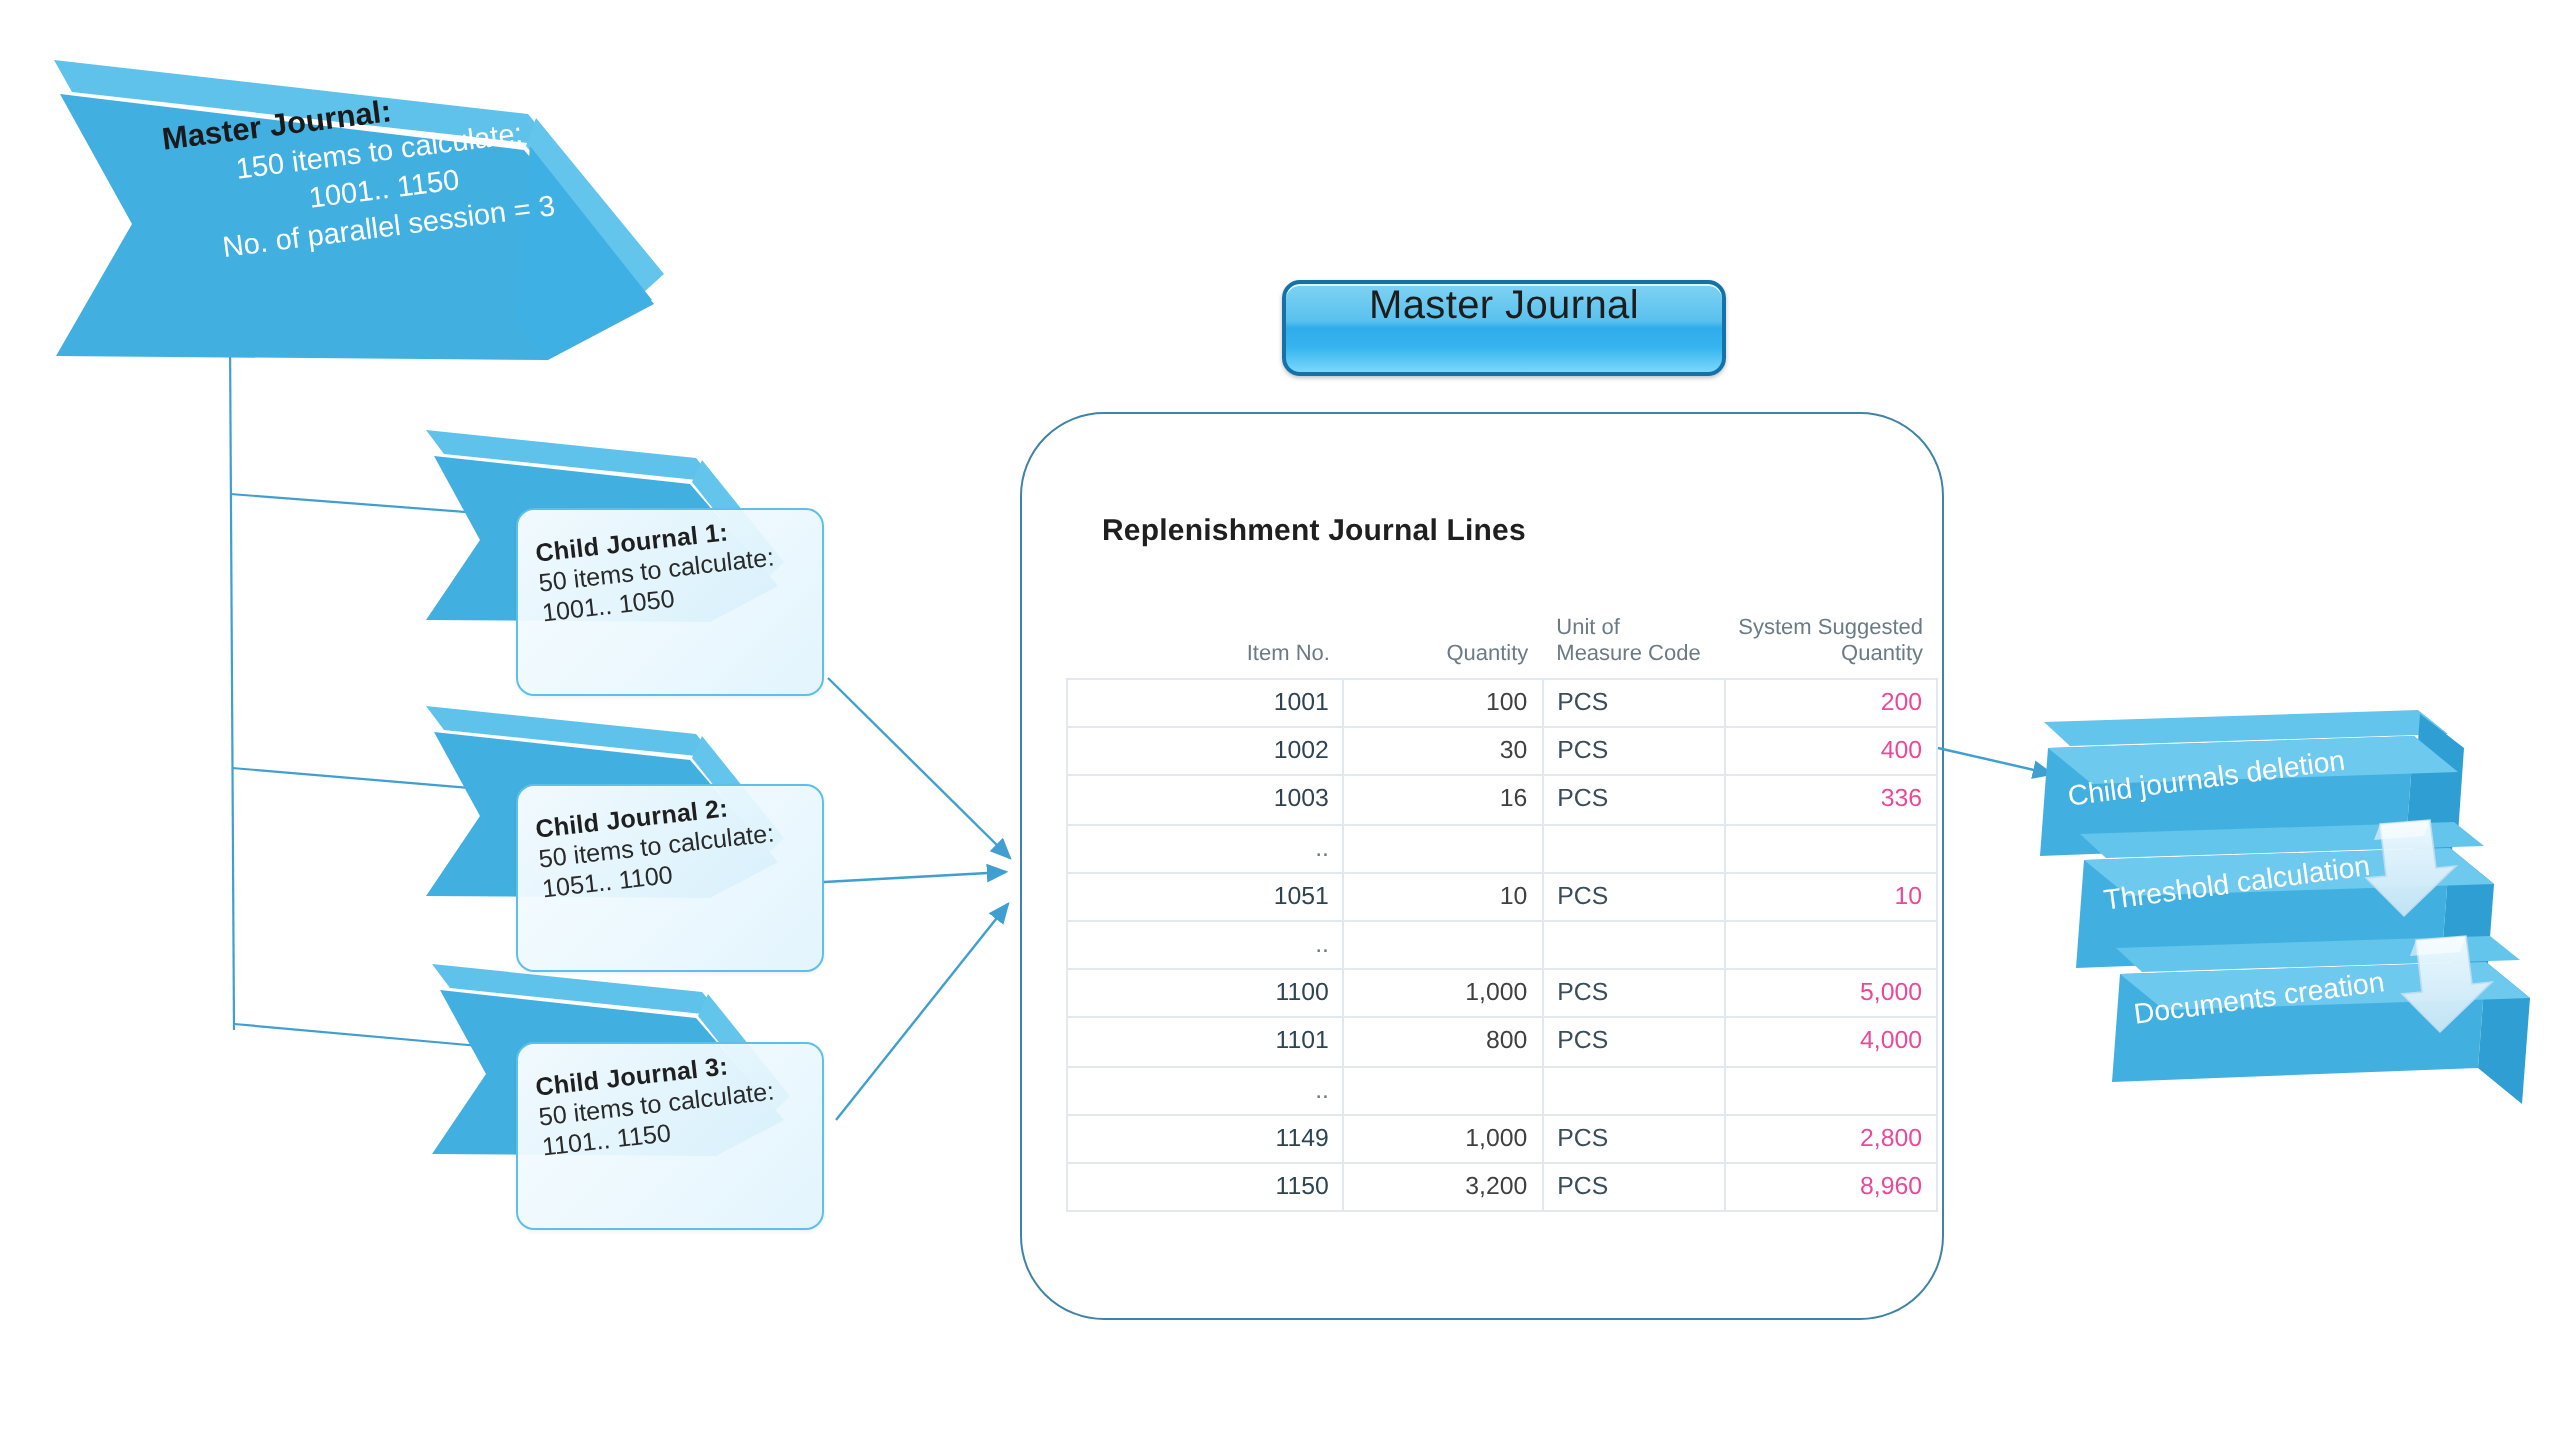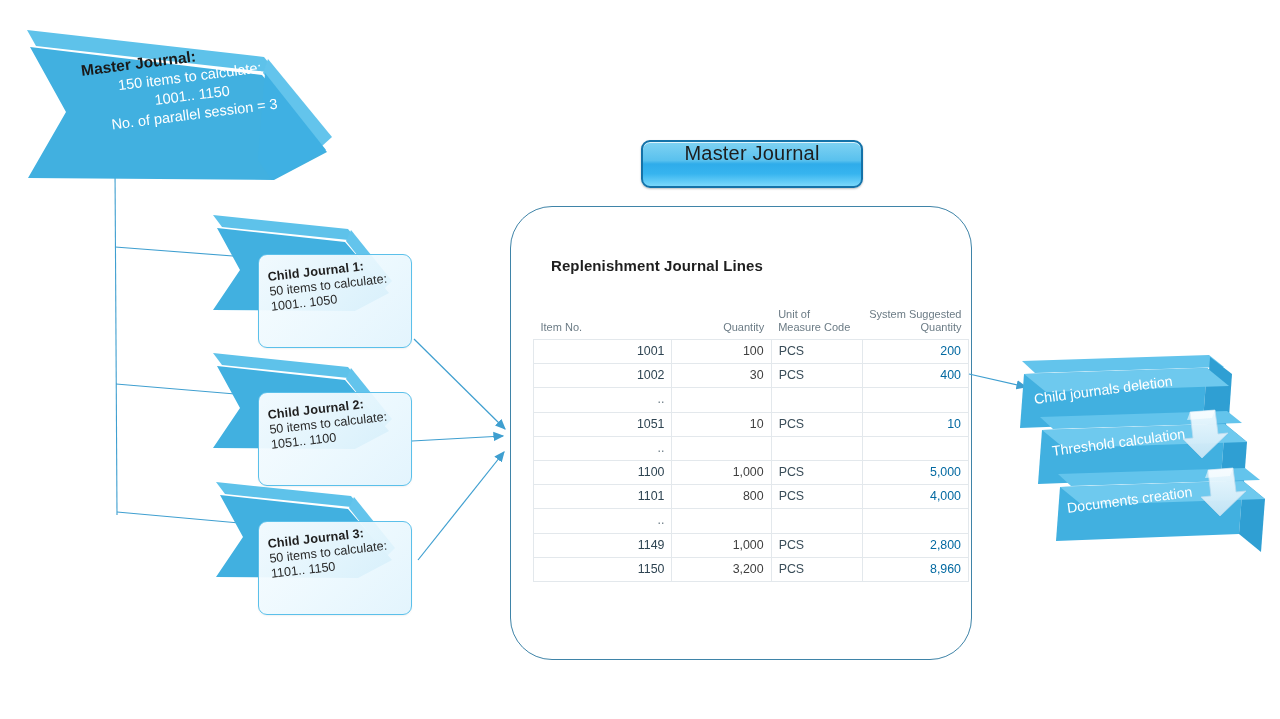--- a/index.html
+++ b/index.html
@@ -91,35 +91,35 @@
   #journal-table{
     position:absolute;left:22px;top:101px;width:436px;
     border-collapse:collapse;
     font-size:12.4px;color:#2e4452;
   }
   #journal-table th{
     font-weight:normal;color:#6b7b85;font-size:11px;
     vertical-align:bottom;padding:0 7px 5px 7px;line-height:1.18;
     border:none;background:transparent;
   }
-  #journal-table th.h-item{text-align:left;width:150px;}
+  #journal-table th.h-item{text-align:right;width:150px;}
   #journal-table th.h-qty{text-align:right;width:97px;}
   #journal-table th.h-uom{text-align:left;width:86px;}
   #journal-table th.h-ssq{text-align:right;width:103px;}
 
   #journal-table td{
     height:23.2px;padding:0 7px;
     border:1px solid #e3e8ec;
     line-height:23.2px;
     white-space:nowrap;
   }
   #journal-table td.c-item{text-align:right;color:#2e4452;}
   #journal-table td.c-qty{text-align:right;color:#404040;}
   #journal-table td.c-uom{text-align:left;color:#3a4d59;}
-  #journal-table td.c-ssq{text-align:right;color:#0369a1;}
+  #journal-table td.c-ssq{text-align:right;color:#ec4899;}
   #journal-table tr.sep td{color:#6b7b85;}
 
   
   .block-label{
     position:absolute;z-index:8;
     color:#ffffff;font-size:14.2px;
     white-space:nowrap;pointer-events:none;
     transform-origin:left top;
   }
   #block-label-0{left:1033px;top:391px;transform:rotate(-7.5deg);}
@@ -230,20 +230,26 @@
             <td class="c-qty">100</td>
             <td class="c-uom">PCS</td>
             <td class="c-ssq">200</td>
           </tr>
           <tr>
             <td class="c-item">1002</td>
             <td class="c-qty">30</td>
             <td class="c-uom">PCS</td>
             <td class="c-ssq">400</td>
           </tr>
+          <tr>
+            <td class="c-item">1003</td>
+            <td class="c-qty">16</td>
+            <td class="c-uom">PCS</td>
+            <td class="c-ssq">336</td>
+          </tr>
           <tr class="sep">
             <td class="c-item">..</td>
             <td class="c-qty"></td>
             <td class="c-uom"></td>
             <td class="c-ssq"></td>
           </tr>
           <tr>
             <td class="c-item">1051</td>
             <td class="c-qty">10</td>
             <td class="c-uom">PCS</td>

